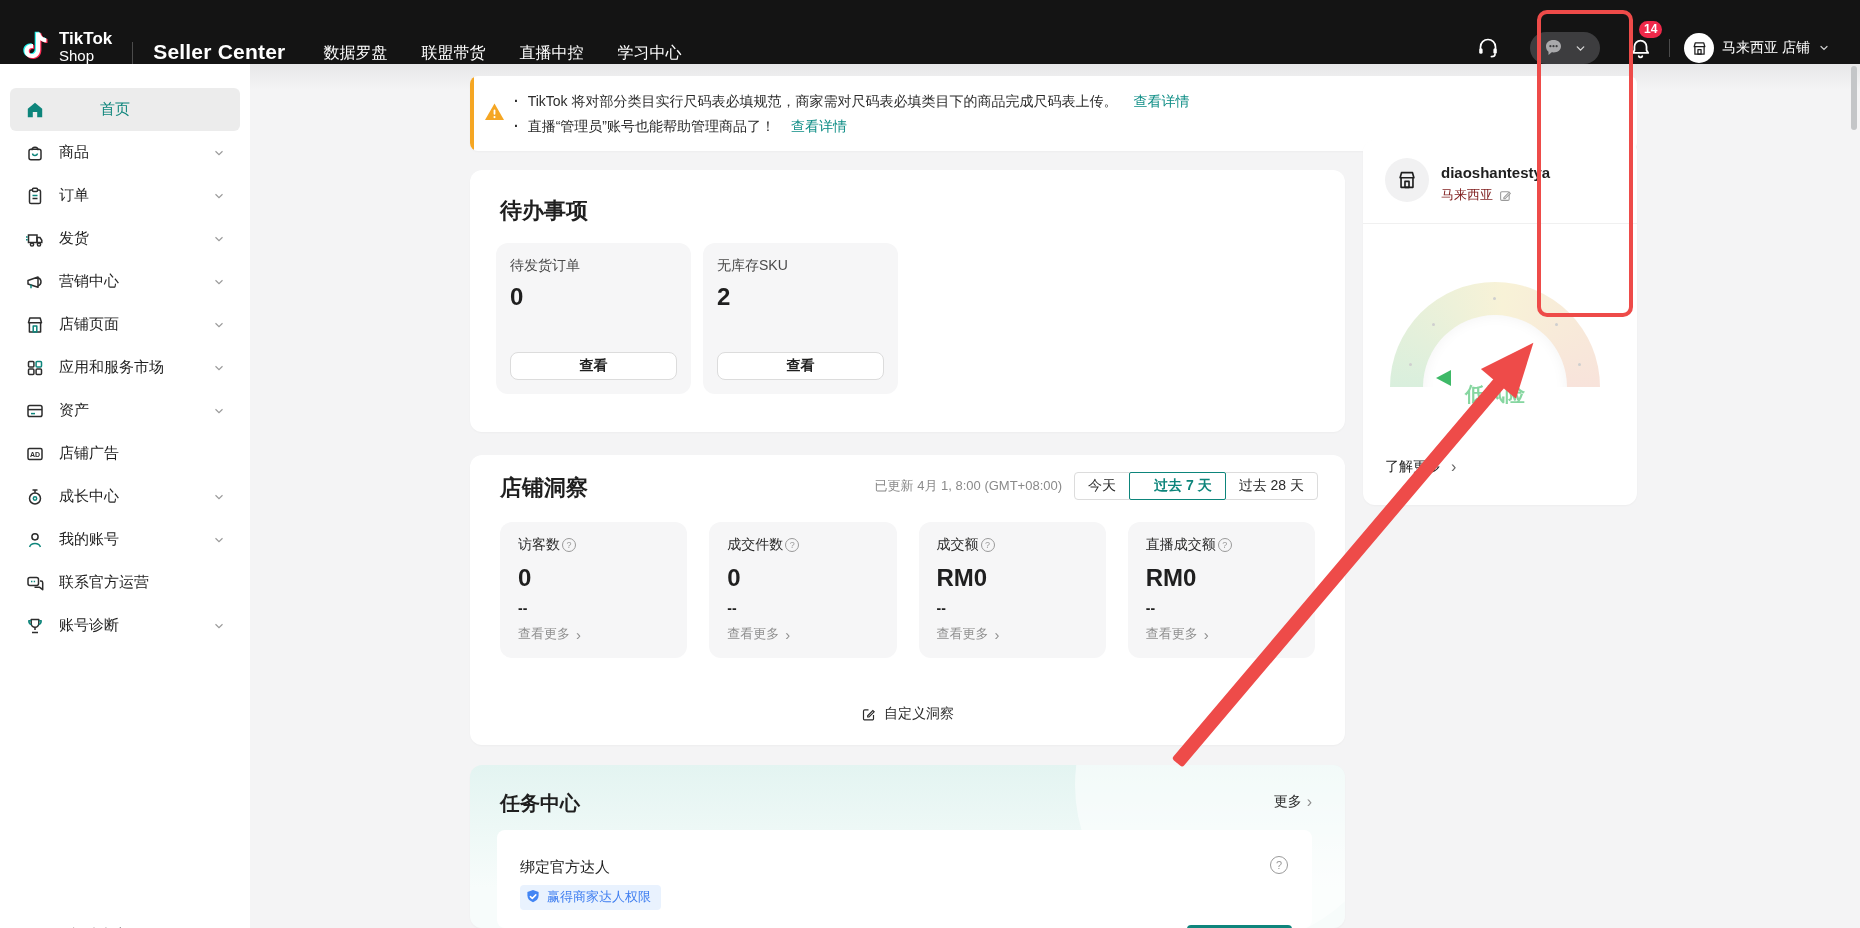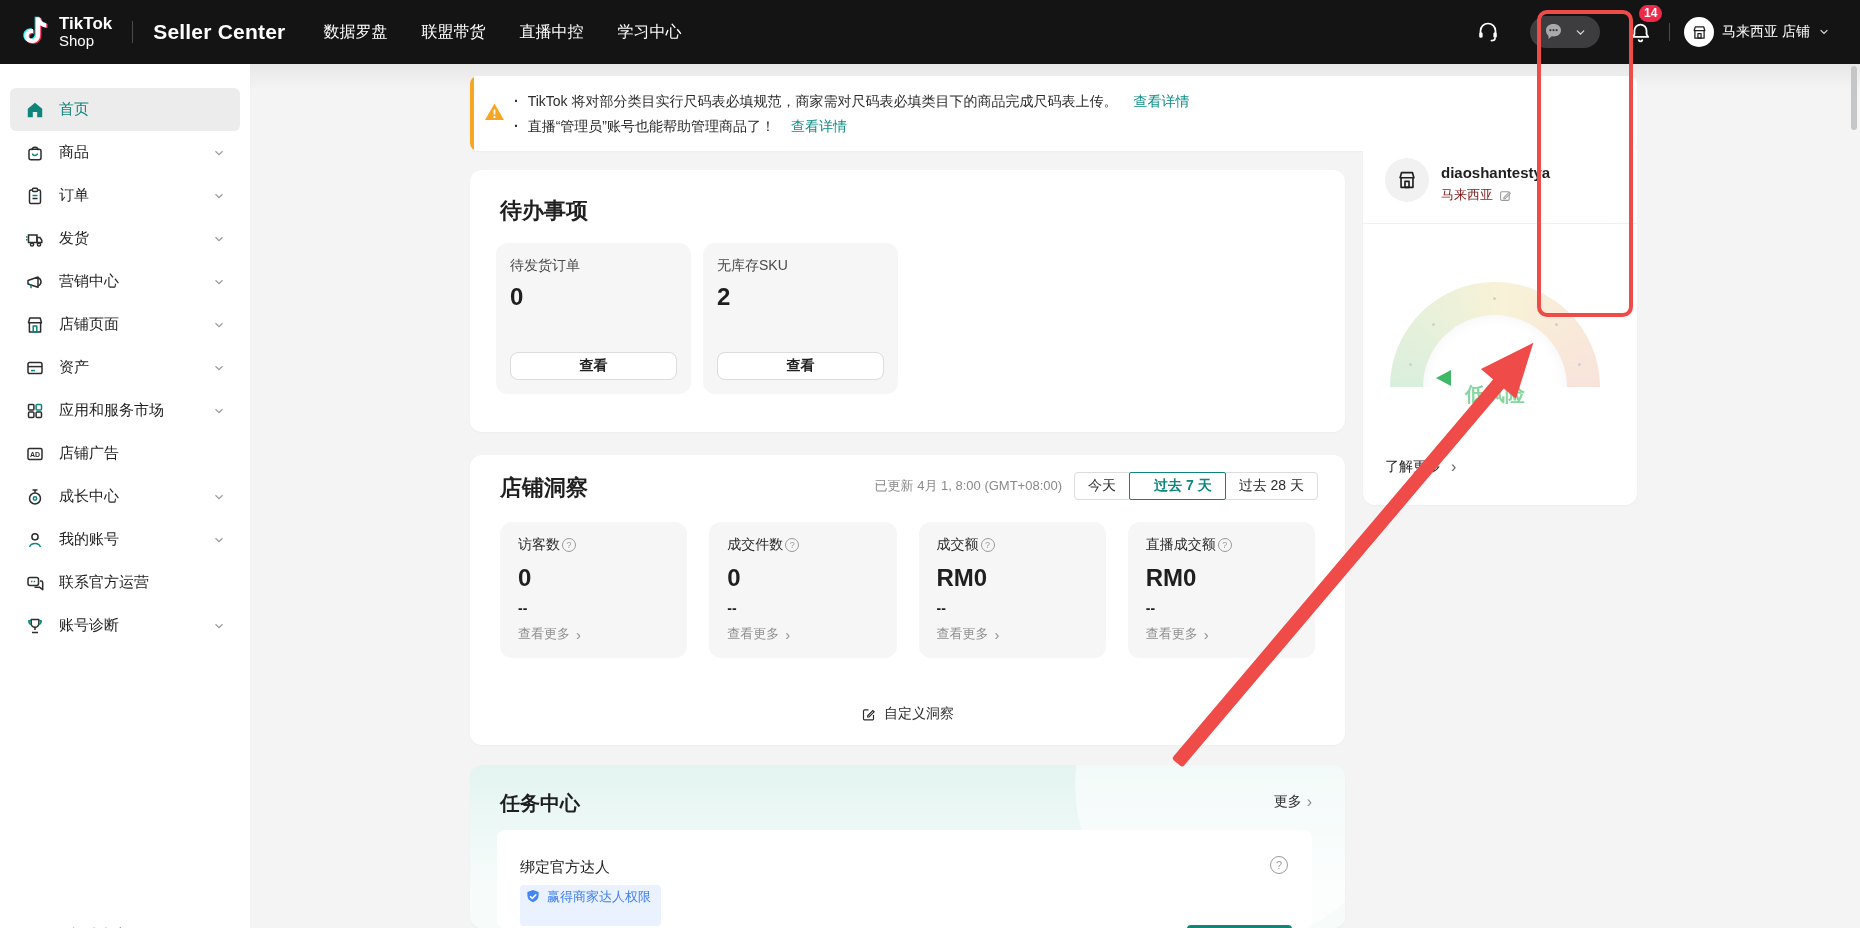--- a/index.html
+++ b/index.html
@@ -1,21 +1,21 @@
 <!DOCTYPE html>
 <html><head>
 <meta charset="utf-8">
 <style>
   * { box-sizing: border-box; margin: 0; padding: 0; }
   body { margin:0; background:#e9e9ea; font-family:"Liberation Sans","DejaVu Sans",sans-serif; }
   .stage { position:relative; width:1860px; height:928px; background:#f4f4f5; overflow:hidden; }
 
   
   .topnav { position:absolute; left:0; top:0; width:1860px; height:64px; background:#141414;
-            display:flex; align-items:center; padding:0 30px 0 22px; z-index:30; }
+            display:flex; align-items:flex-end; padding:0 30px 0 22px; z-index:30; }
   .logo { display:flex; align-items:center; }
   .note-wrap { position:relative; width:28px; height:34px; margin-right:9px; }
   .note-wrap svg { position:absolute; left:0; top:0; }
   .logo-text { color:#fff; line-height:1.05; }
   .logo-top { font-size:17px; font-weight:bold; }
   .logo-bottom { font-size:15px; }
   .nav-divider { width:1px; height:22px; background:#4b4b4b; margin:0 20px; }
   .nav-title { color:#fff; font-size:21px; font-weight:bold; margin-right:38px; letter-spacing:.2px; }
   .nav-menu { display:flex; gap:34px; }
   .nav-menu-item { color:#fff; font-size:16px; font-weight:500; cursor:pointer; white-space:nowrap; }
@@ -31,21 +31,21 @@
   .shop-avatar { width:30px; height:30px; border-radius:50%; background:#fff; display:flex;
                  align-items:center; justify-content:center; }
   .shop-label { color:#fff; font-size:14px; }
 
   
   .sidebar { position:absolute; left:0; top:64px; width:250px; height:864px; background:#fff; z-index:5; padding-top:24px; }
   .side-item { height:43px; margin:0 10px; padding:0 14px 0 15px; display:flex; align-items:center;
                border-radius:6px; cursor:pointer; color:#1f1f1f; }
   .side-item .lbl { font-size:15px; margin-left:14px; }
   .side-item .chev { margin-left:auto; display:flex; }
-  .side-item.selected { background:#ececec; color:#0d857b; }
+  .side-item.selected { background:#ececec; color:#0d857b;gap:41px; }
   .side-item.selected .lbl { color:#0d857b; font-weight:500; }
   .side-help { position:absolute; left:10px; right:10px; top:850px; }
 
   
   .content-fade { position:absolute; left:250px; top:64px; width:1610px; height:26px;
                   background:linear-gradient(#e7e7e8, rgba(244,244,245,0)); }
 
   
   .card { position:absolute; background:#fff; border-radius:12px; box-shadow:0 1px 2px rgba(0,0,0,.03); }
 
@@ -105,21 +105,21 @@
                    border-radius:50%; background:rgba(255,255,255,.55); }
   .tasks .card-title { position:absolute; left:30px; top:25px; font-size:20px; }
   .more-link { position:absolute; right:33px; top:28px; font-size:14px; color:#2b2b2b; display:flex;
                align-items:center; gap:5px; cursor:pointer; }
   .more-link::after { content:"›"; color:#8f8f8f; font-size:16px; }
   .task-subcard { position:absolute; left:27px; top:65px; width:815px; height:98px; background:#fff;
                   border-radius:8px; }
   .task-title { position:absolute; left:23px; top:28px; font-size:15px; color:#1f1f1f; }
   .task-q { position:absolute; right:24px; top:26px; width:18px; height:18px; font-size:11px; }
   .task-tag { position:absolute; left:23px; top:55px; display:inline-flex; align-items:center; gap:6px;
-              background:#e9f2fe; border-radius:4px; padding:3px 10px 20px 5px; cursor:pointer; }
+              background:#e9f2fe; border-radius:4px; padding:3px 10px 4px 5px; cursor:pointer; }
   .task-tag span { font-size:13px; color:#3f7ef0; }
   .task-btn { position:absolute; left:690px; top:95px; width:105px; height:30px; background:#0f857c;
               border-radius:4px; cursor:pointer; }
 
   
   .account { left:1363px; top:140px; width:274px; height:365px; }
   .acc-avatar { position:absolute; left:22px; top:18px; width:44px; height:44px; border-radius:50%;
                 background:#f1f1f2; display:flex; align-items:center; justify-content:center; }
   .acc-name { position:absolute; left:78px; top:24px; font-size:15px; font-weight:bold; color:#1f1f1f; }
   .acc-region { position:absolute; left:78px; top:46px; font-size:13px; color:#7f1d1d; display:flex;
@@ -324,42 +324,42 @@
       <span class="lbl">店铺页面</span>
       <span class="chev">
           <svg width="14" height="14" viewBox="0 0 24 24" fill="none" stroke="#9b9b9b" stroke-width="2">
             <polyline points="6 9 12 15 18 9"></polyline>
           </svg>
         </span>
     </div>
     <div class="side-item">
       <span style="display:flex;">
         <svg width="20" height="20" viewBox="0 0 20 20" fill="none" stroke="#2d2d2d" stroke-width="1.5">
-            <rect x="3" y="4.5" width="14" height="11" rx="1.8"></rect>
-            <path d="M3 8.6h14"></path>
-            <path d="M6 12.6h4" stroke="#0d857b"></path>
-          </svg>
-      </span>
-      <span class="lbl">资产</span>
-      <span class="chev">
-          <svg width="14" height="14" viewBox="0 0 24 24" fill="none" stroke="#9b9b9b" stroke-width="2">
-            <polyline points="6 9 12 15 18 9"></polyline>
-          </svg>
-        </span>
-    </div>
-    <div class="side-item">
-      <span style="display:flex;">
-        <svg width="20" height="20" viewBox="0 0 20 20" fill="none" stroke="#2d2d2d" stroke-width="1.5">
             <rect x="3.5" y="3.5" width="5.4" height="5.4" rx="1"></rect>
             <rect x="11.1" y="3.5" width="5.4" height="5.4" rx="1" stroke="#0d857b"></rect>
             <rect x="3.5" y="11.1" width="5.4" height="5.4" rx="1"></rect>
             <rect x="11.1" y="11.1" width="5.4" height="5.4" rx="1"></rect>
           </svg>
       </span>
       <span class="lbl">应用和服务市场</span>
+      <span class="chev">
+          <svg width="14" height="14" viewBox="0 0 24 24" fill="none" stroke="#9b9b9b" stroke-width="2">
+            <polyline points="6 9 12 15 18 9"></polyline>
+          </svg>
+        </span>
+    </div>
+    <div class="side-item">
+      <span style="display:flex;">
+        <svg width="20" height="20" viewBox="0 0 20 20" fill="none" stroke="#2d2d2d" stroke-width="1.5">
+            <rect x="3" y="4.5" width="14" height="11" rx="1.8"></rect>
+            <path d="M3 8.6h14"></path>
+            <path d="M6 12.6h4" stroke="#0d857b"></path>
+          </svg>
+      </span>
+      <span class="lbl">资产</span>
       <span class="chev">
           <svg width="14" height="14" viewBox="0 0 24 24" fill="none" stroke="#9b9b9b" stroke-width="2">
             <polyline points="6 9 12 15 18 9"></polyline>
           </svg>
         </span>
     </div>
     <div class="side-item">
       <span style="display:flex;">
         <svg width="20" height="20" viewBox="0 0 20 20" fill="none" stroke="#2d2d2d" stroke-width="1.5">
             <rect x="3" y="4.5" width="14" height="11" rx="1.5"></rect>

